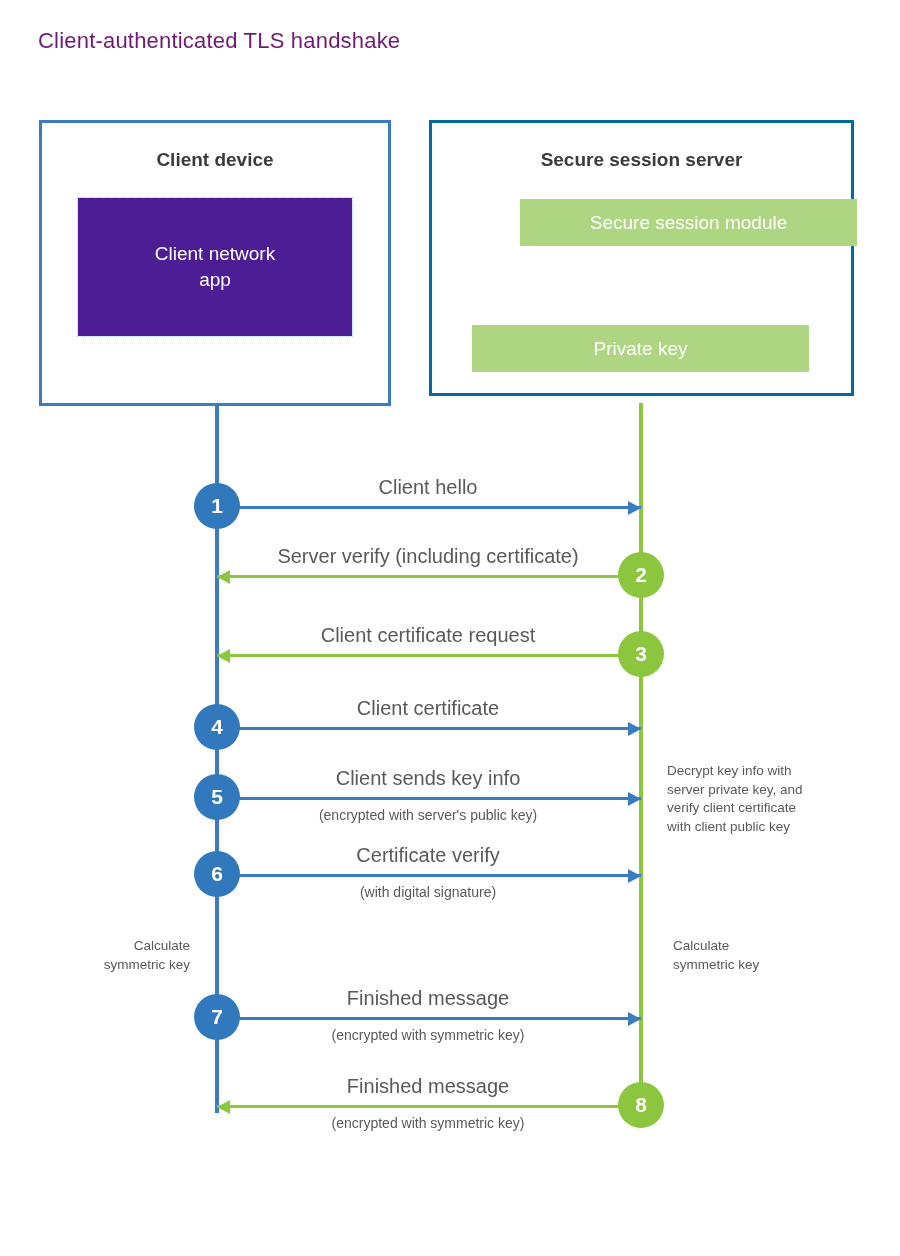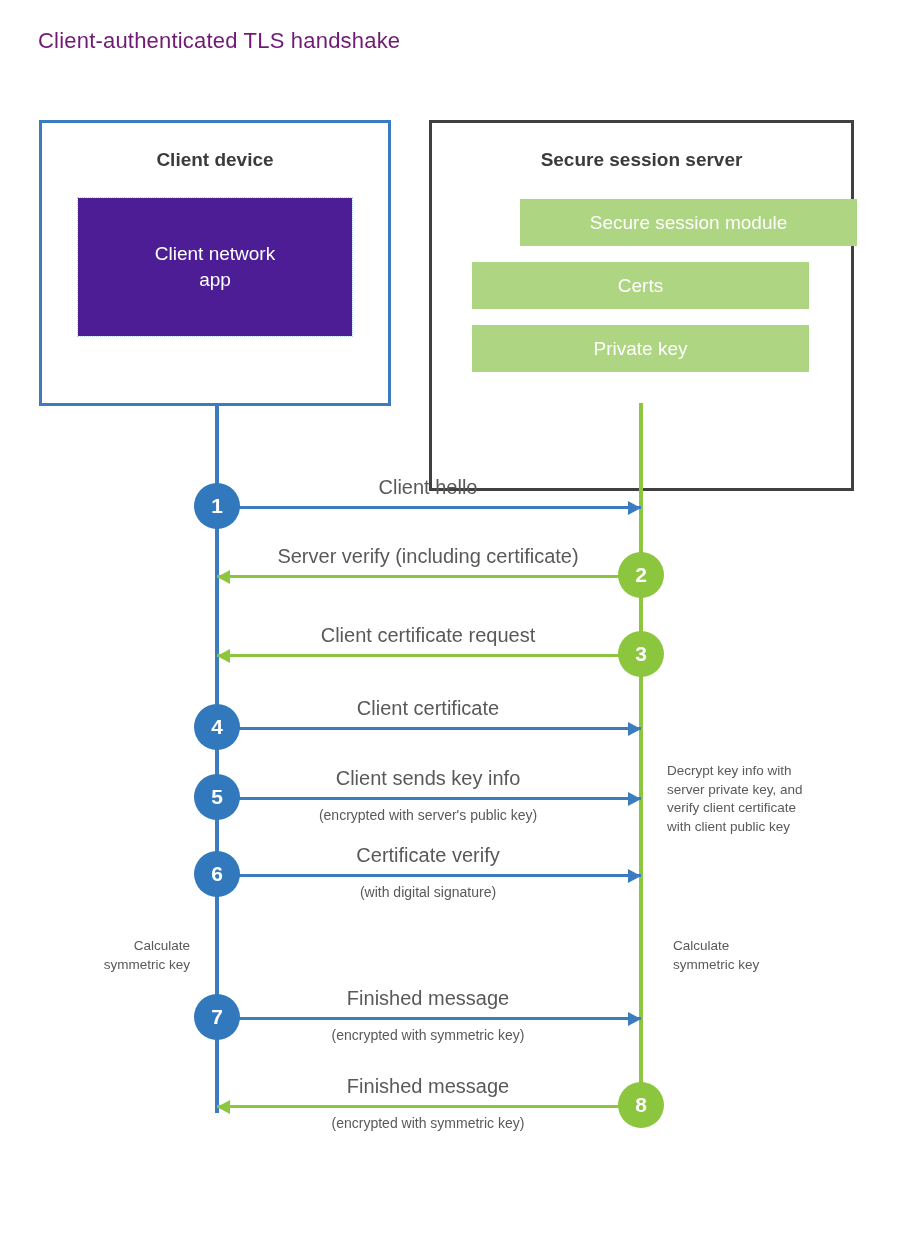--- a/index.html
+++ b/index.html
@@ -31,22 +31,22 @@
     position: absolute;
     background: #ffffff;
   }
   #client-box {
     left: 39px; top: 120px;
     width: 352px; height: 286px;
     border: 3px solid #3a7cbf;
   }
   #server-box {
     left: 429px; top: 120px;
-    width: 425px; height: 371px;
-    border: 3px solid #404040;
+    width: 425px; height: 276px;
+    border: 3px solid #0369a1;
   }
   .party-title {
     position: absolute;
     left: 0; right: 0;
     top: 26px;
     text-align: center;
     font-size: 19px;
     font-weight: bold;
     color: #3b3b3b;
   }
@@ -178,21 +178,20 @@
   <div class="party-title">Client device</div>
   <div id="client-app-box">
     <div id="client-app-label">Client network
 app</div>
   </div>
 </div>
 
 <div id="server-box" class="party-box">
   <div class="party-title">Secure session server</div>
   <div id="server-bar-0" class="server-bar">Secure session module</div>
-  <div id="server-bar-1" class="server-bar">Certs</div>
   <div id="server-bar-2" class="server-bar">Private key</div>
 </div>
 
 <div id="client-lifeline" class="lifeline"></div>
 <div id="server-lifeline" class="lifeline"></div>
 
 <div id="messages-layer">
     <div class="msg-row" style="top: 506px;">
       <div class="msg-line blue" style="left: 217px; width: 424px;"></div>
       <div class="arrow-head right blue" style="left: 628px;"></div>

